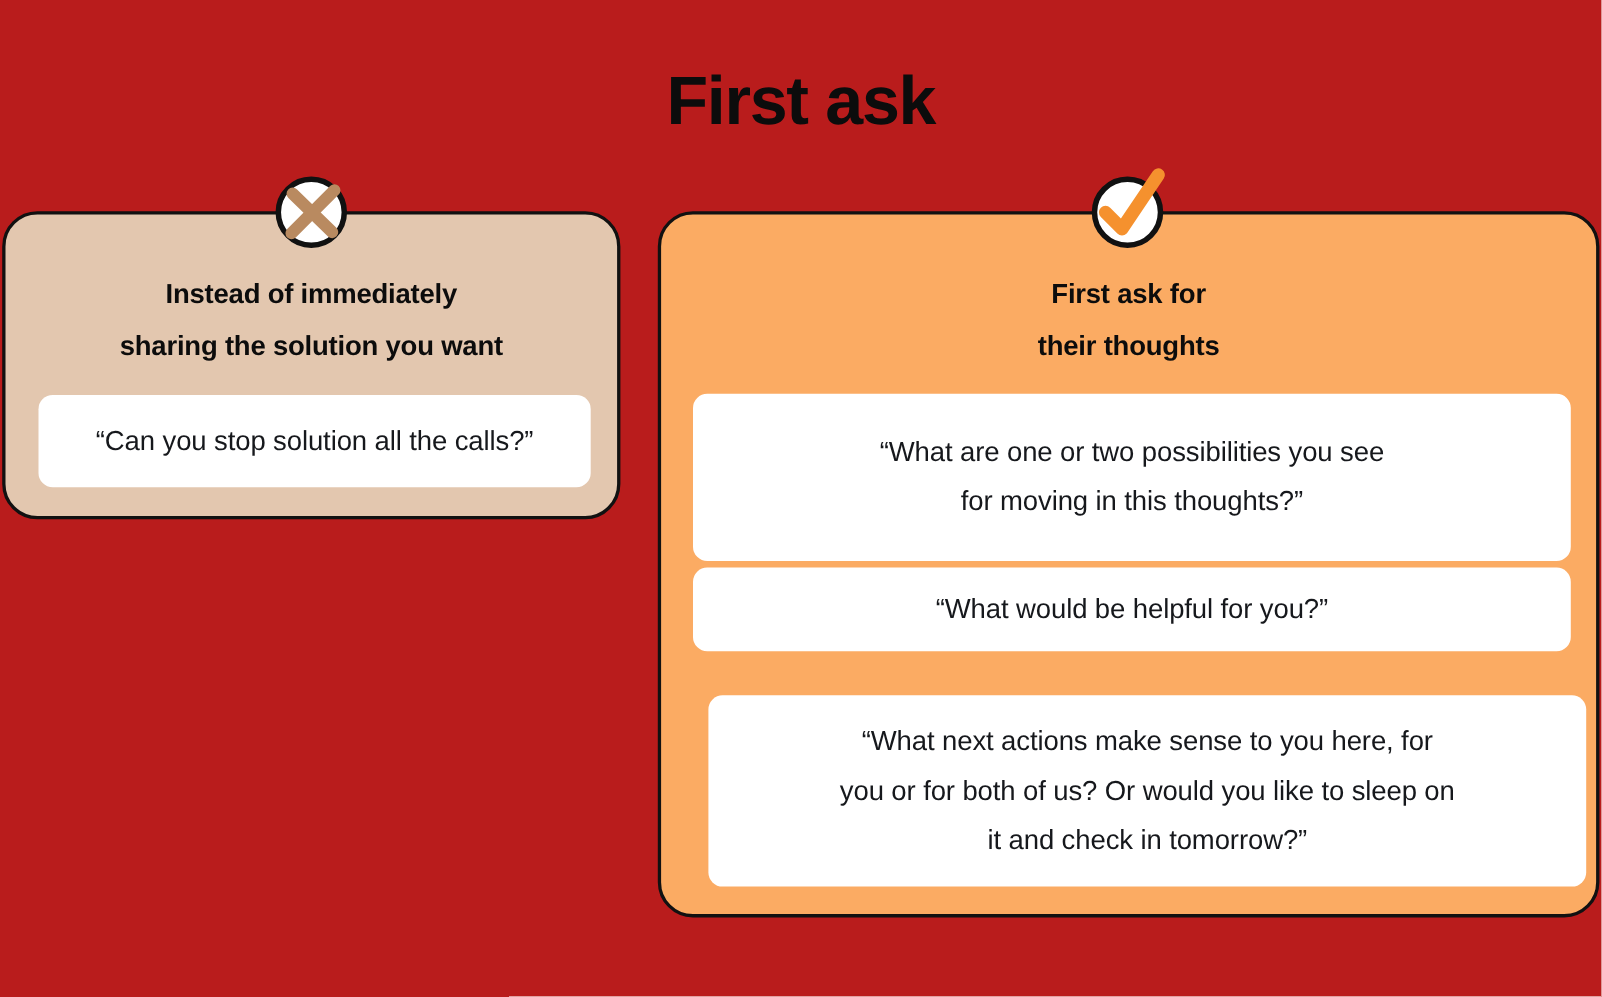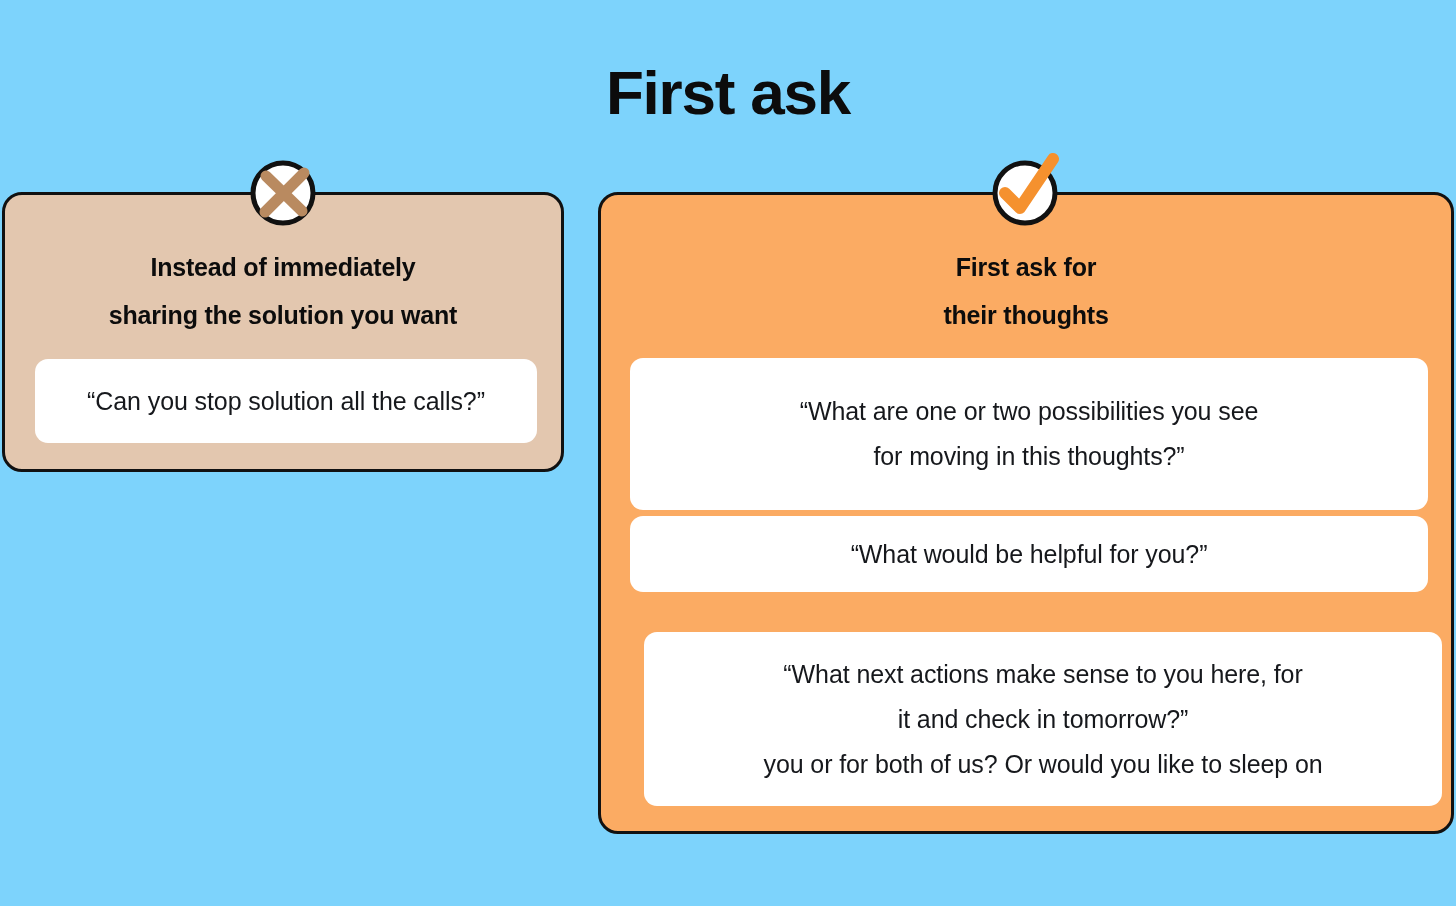--- a/index.html
+++ b/index.html
@@ -9,42 +9,42 @@
     height: 906px;
     background: #ffffff;
     font-family: "Liberation Sans", sans-serif;
     overflow: hidden;
   }
 
   #stage {
     position: relative;
     width: 1456px;
     height: 906px;
-    background: #7dd3fc;
+    background: #b91c1c;
   }
 
   
   .page-title {
     position: absolute;
     left: 0;
     top: 62px;
     width: 1456px;
     text-align: center;
     font-size: 62px;
     font-weight: 800;
     letter-spacing: -1.2px;
     color: #0c0c0c;
     line-height: 1.0;
   }
 
   
   .card {
     position: absolute;
     border: 3px solid #111111;
-    border-radius: 20px;
+    border-radius: 32px;
   }
 
   .card-dont {
     left: 2px;
     top: 192px;
     width: 562px;
     height: 280px;
     background: #e3c7af;
   }
 
@@ -156,22 +156,22 @@
 
     <div class="quote-box qbox-1">
       <div>
         <span class="quote-line">“What would be helpful for you?”</span>
       </div>
     </div>
 
     <div class="quote-box qbox-2">
       <div>
         <span class="quote-line">“What next actions make sense to you here, for</span>
+        <span class="quote-line">you or for both of us? Or would you like to sleep on</span>
         <span class="quote-line">it and check in tomorrow?”</span>
-        <span class="quote-line">you or for both of us? Or would you like to sleep on</span>
       </div>
     </div>
   </div>
 
   <div class="badge badge-check">
     <svg width="68" height="68" viewBox="0 0 68 68" xmlns="http://www.w3.org/2000/svg">
       <circle cx="34" cy="38" r="30" fill="#ffffff" stroke="#111111" stroke-width="5"></circle>
       <path d="M14 38 L29 53 L62 4" fill="none" stroke="#f5912e" stroke-width="12" stroke-linecap="round" stroke-linejoin="round"></path>
     </svg>
   </div>

